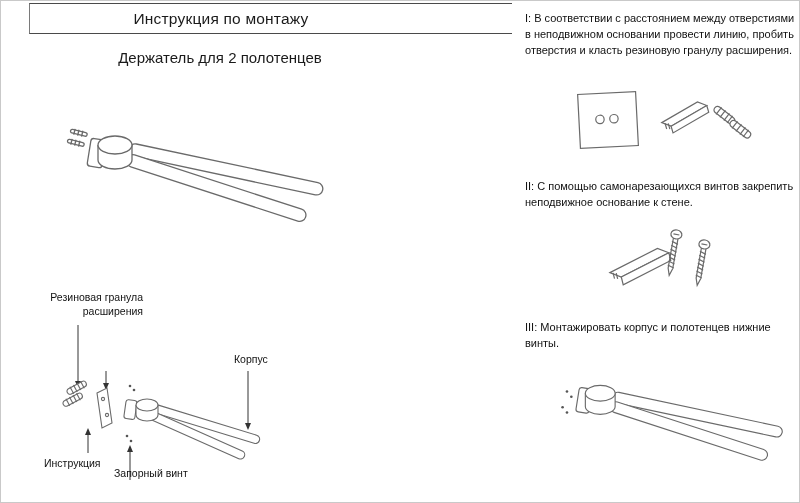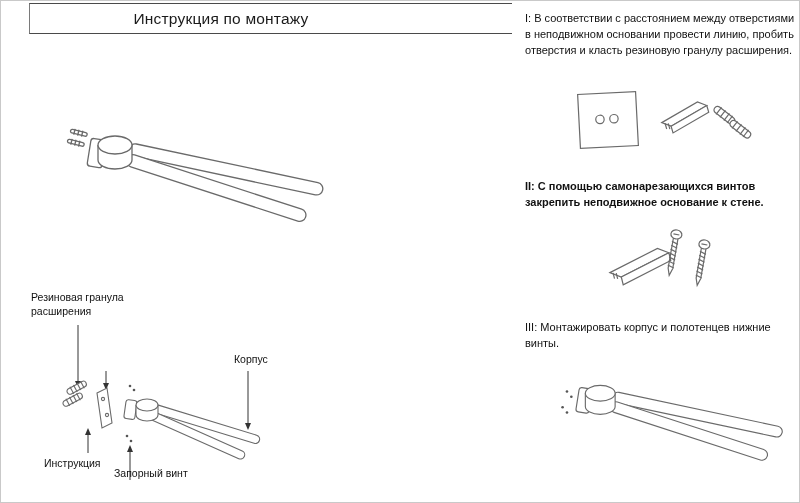--- a/index.html
+++ b/index.html
@@ -18,43 +18,44 @@
   .title { line-height:30px; text-align:center; font-size:15.5px; padding-right:100px; letter-spacing:.2px; }
 
   .subtitle { position:absolute; left:28px; top:48px; width:382px; text-align:center; font-size:15px; }
 
   svg.art { position:absolute; }
   .main-art  { left:58px;  top:98px; }
   .step1-art { left:558px; top:86px; }
   .step2-art { left:598px; top:220px; }
   .step3-art { left:550px; top:352px; }
 
-  .exploded { position:absolute; left:25px; top:286px; width:330px; height:214px; }
+  .exploded { position:absolute; left:25px; top:286px; width:330px; height:214px;text-align:right; }
   .exploded svg { position:absolute; left:0; top:0; }
 
   .lbl { position:absolute; font-size:10.5px; line-height:1.3; color:#111; }
   .lbl-granule   { left:5px;   top:4px;   width:112px; }
   .lbl-screw     { left:62px;  top:50px;  width:112px; }
   .lbl-korpus    { left:208px; top:66px; }
   .lbl-osnovanie { left:18px;  top:170px; }
   .lbl-zaporny   { left:88px;  top:180px; }
 
   .step-text { position:absolute; left:524px; width:276px; font-size:11px; line-height:1.45; color:#111; }
   .step1-text { top:10px; }
-  .step2-text { top:178px;font-weight:bold; }
+  .step2-text { top:178px; }
   .step3-text { top:319px; }
 </style>
 </head>
 <body>
 
 <div class="page">
 
   <div class="header-rule">
     <div class="title">Инструкция по монтажу</div>
   </div>
+  <div class="subtitle">Держатель для 2 полотенцев</div>
 
   <svg class="art main-art" width="285" height="145" viewBox="0 0 285 145">
     <g fill="#fff" stroke="#6a6a6a" stroke-width="1.3">
       <g transform="translate(12,30) rotate(14)">
         <rect x="0" y="0" width="17" height="3.6" rx="1.8"></rect>
         <line x1="4" y1="-1.2" x2="4" y2="4.8"></line>
           <line x1="8" y1="-1.2" x2="8" y2="4.8"></line>
           <line x1="12" y1="-1.2" x2="12" y2="4.8"></line>
       </g>
       <g transform="translate(9,40) rotate(14)">

